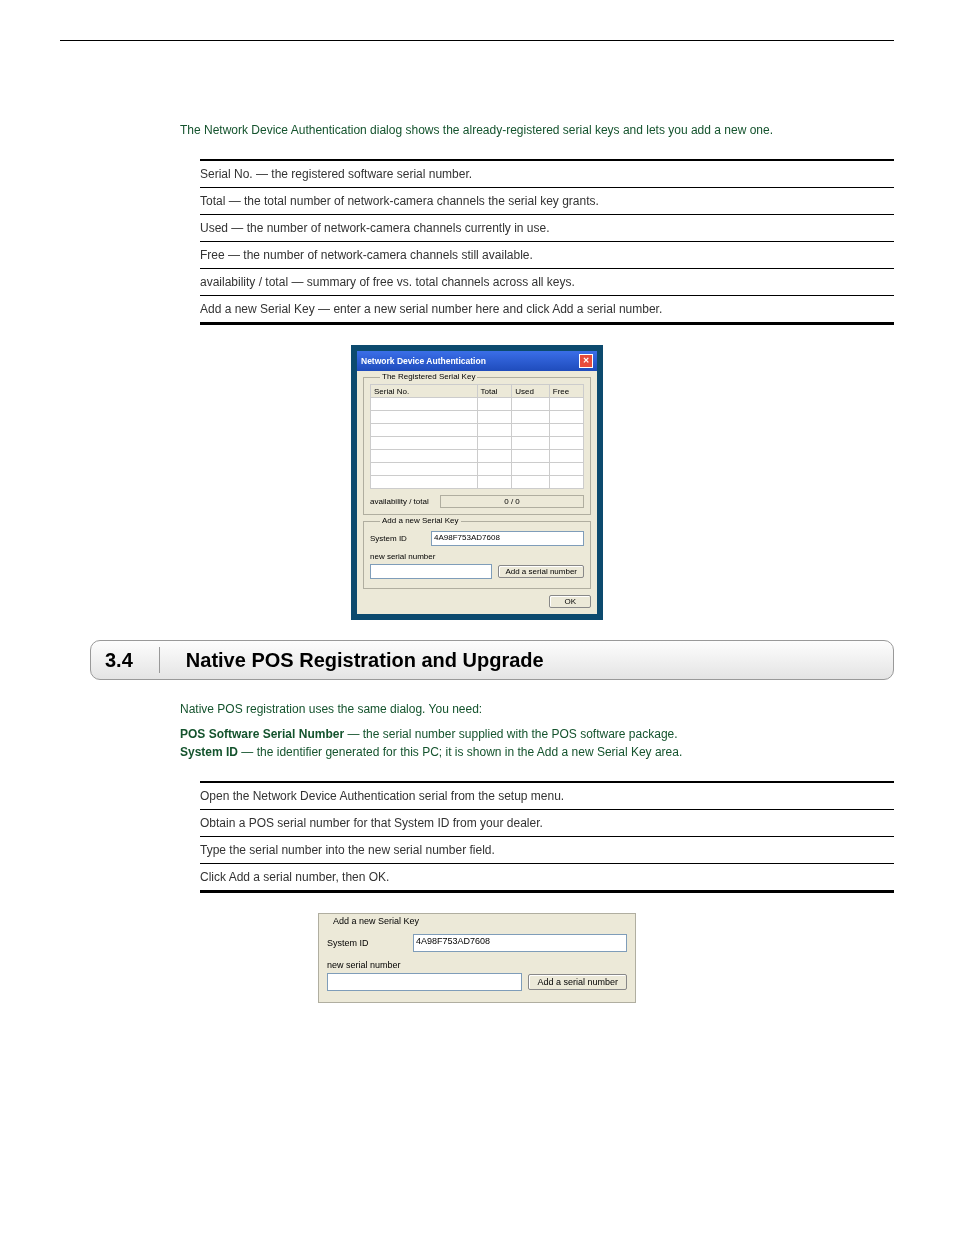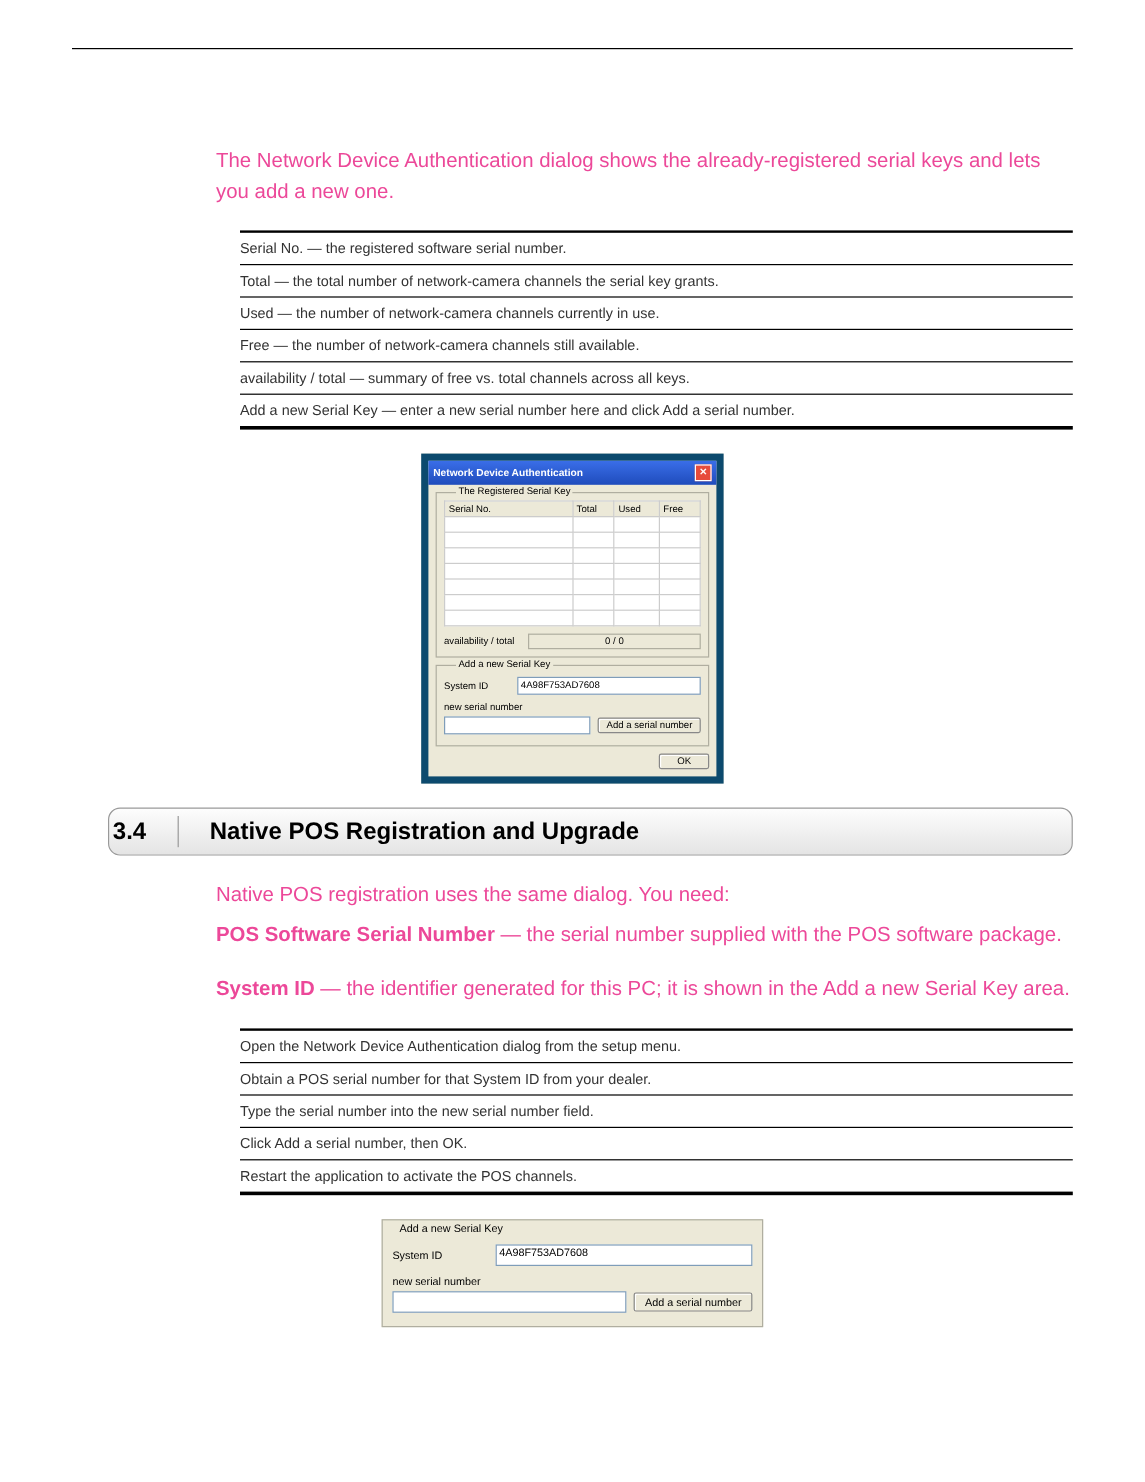--- a/index.html
+++ b/index.html
@@ -11,22 +11,22 @@
     font-size: 12px;
     width: 834px;
   }
   .top-rule {
     border-top: 1px solid #000;
     margin-bottom: 80px;
   }
   .body-text {
     margin-left: 120px;
     line-height: 1.5;
-    color: #ec4899;
-    font-size: 17px;
+    color: #14532d;
+    font-size: 12px;
   }
   .bullet-list {
     margin: 20px 0 20px 140px;
     border-top: 2px solid #000;
     border-bottom: 3px solid #000;
   }
   .bullet-item {
     border-bottom: 1px solid #000;
     padding: 6px 0;
     font-size: 12px;
@@ -133,21 +133,21 @@
     box-shadow: inset 1px 1px 0 #fff;
   }
   .ok-row { text-align: right; margin-top: 4px; }
   .section-header {
     display: flex;
     align-items: center;
     margin: 20px 0 20px 30px;
     border: 1px solid #999;
     border-radius: 10px;
     background: linear-gradient(to bottom, #fdfdfd, #e4e4e4);
-    padding: 6px 3px;
+    padding: 6px 14px;
     gap: 26px;
   }
   .section-num {
     font-size: 20px;
     font-weight: bold;
   }
   .section-divider {
     width: 1px;
     height: 26px;
     background: #999;
@@ -280,30 +280,29 @@
   <span class="section-num">3.4</span>
   <span class="section-divider"></span>
   <span class="section-title">Native POS Registration and Upgrade</span>
 </div>
 
 <div class="body-text">Native POS registration uses the same dialog. You need:</div>
 
 <div class="body-text" style="margin-top:7px">
   <strong>POS Software Serial Number</strong><span> — the serial number supplied with the POS software package.</span>
 </div>
-<div class="body-text" style="margin-top:20px">
+<div class="body-text" style="margin-top:0">
   <strong>System ID</strong><span> — the identifier generated for this PC; it is shown in the Add a new Serial Key area.</span>
 </div>
 
 <div class="bullet-list">
-  <div class="bullet-item">Open the Network Device Authentication dialog from the setup menu.</div>
+  <div class="bullet-item">Open the Network Device Authentication serial from the setup menu.</div>
   <div class="bullet-item">Obtain a POS serial number for that System ID from your dealer.</div>
   <div class="bullet-item">Type the serial number into the new serial number field.</div>
   <div class="bullet-item">Click Add a serial number, then OK.</div>
-  <div class="bullet-item">Restart the application to activate the POS channels.</div>
 </div>
 
 <div class="panel2">
   <div class="fieldset-legend" style="top:2px;left:12px;">Add a new Serial Key</div>
   <div class="form-row" style="margin-top:12px;">
     <label>System ID</label>
     <div class="text-input">4A98F753AD7608</div>
   </div>
   <div class="form-row" style="margin-top:8px;">
     <label style="flex:1 0 auto">new serial number</label>

